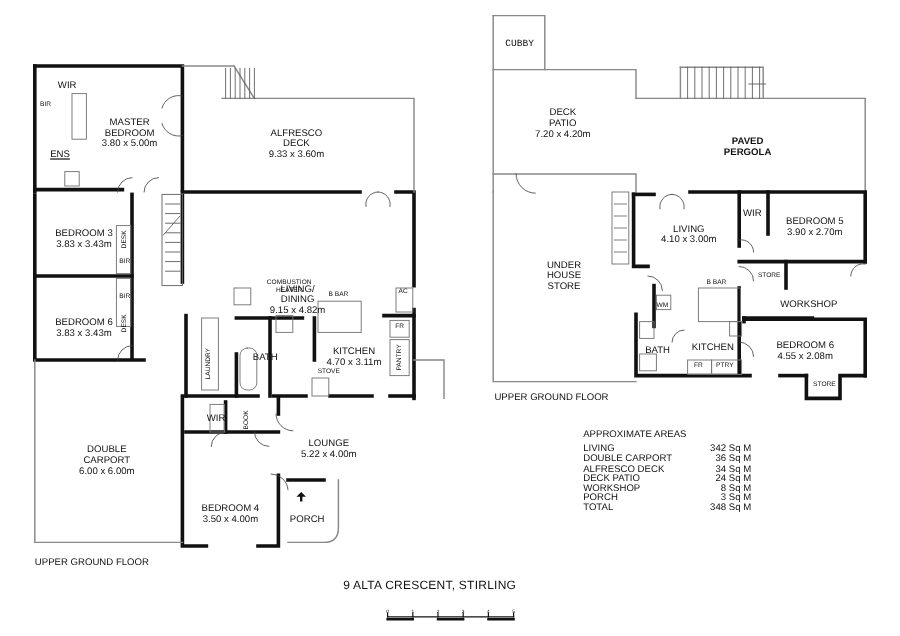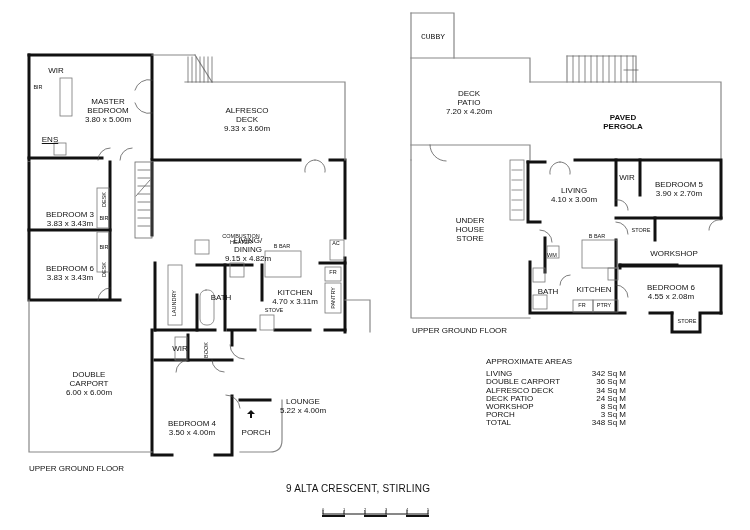--- a/index.html
+++ b/index.html
@@ -162,32 +162,32 @@
     <g stroke="#111" stroke-width="2">
       <path d="M323 516 L344 516 M365 516 L386 516 M407 516 L428 516"></path>
     </g>
   </g>
 
   <path d="M247 414 L251 410 L255 414 L252 414 L252 418 L250 418 L250 414 Z" fill="#111"></path>
 </svg>
 
 <div class="lbl" style="left:56px;top:66px;"><span>WIR</span></div>
 <div class="lbl sm" style="left:38px;top:84px;"><span>BIR</span></div>
-<div class="lbl" style="left:50px;top:135px;text-decoration:underline;"><span>ENS</span></div>
+<div class="lbl" style="left:50px;top:124px;text-decoration:underline;"><span>ENS</span></div>
 <div class="lbl" style="left:108px;top:97px;">
   <span class="nm">MASTER</span>
   <span class="nm">BEDROOM</span>
   <span class="dim">3.80 x 5.00m</span>
 </div>
 <div class="lbl" style="left:247px;top:106px;">
   <span class="nm">ALFRESCO</span>
   <span class="nm">DECK</span>
   <span class="dim">9.33 x 3.60m</span>
 </div>
-<div class="lbl" style="left:70px;top:190px;margin-top:20px;">
+<div class="lbl" style="left:70px;top:190px;">
   <span class="nm">BEDROOM 3</span>
   <span class="dim">3.83 x 3.43m</span>
 </div>
 <div class="lbl" style="left:70px;top:264px;">
   <span class="nm">BEDROOM 6</span>
   <span class="dim">3.83 x 3.43m</span>
 </div>
 <div class="lbl sm vert" style="left:104px;top:192px;"><span>DESK</span></div>
 <div class="lbl sm" style="left:104px;top:215px;"><span>BIR</span></div>
 <div class="lbl sm" style="left:104px;top:244px;"><span>BIR</span></div>
@@ -212,21 +212,21 @@
   <span class="dim">4.70 x 3.11m</span>
 </div>
 <div class="lbl sm" style="left:274px;top:307px;"><span>STOVE</span></div>
 <div class="lbl" style="left:89px;top:370px;">
   <span class="nm">DOUBLE</span>
   <span class="nm">CARPORT</span>
   <span class="dim">6.00 x 6.00m</span>
 </div>
 <div class="lbl" style="left:180px;top:344px;"><span>WIR</span></div>
 <div class="lbl sm vert" style="left:206px;top:342px;"><span>BOOK</span></div>
-<div class="lbl" style="left:303px;top:365px;margin-top:32px;">
+<div class="lbl" style="left:274px;top:365px;">
   <span class="nm">LOUNGE</span>
   <span class="dim">5.22 x 4.00m</span>
 </div>
 <div class="lbl" style="left:192px;top:419px;">
   <span class="nm">BEDROOM 4</span>
   <span class="dim">3.50 x 4.00m</span>
 </div>
 <div class="lbl" style="left:256px;top:428px;"><span>PORCH</span></div>
 <div class="floor-label" style="left:29px;top:464px;">UPPER GROUND FLOOR</div>
 

